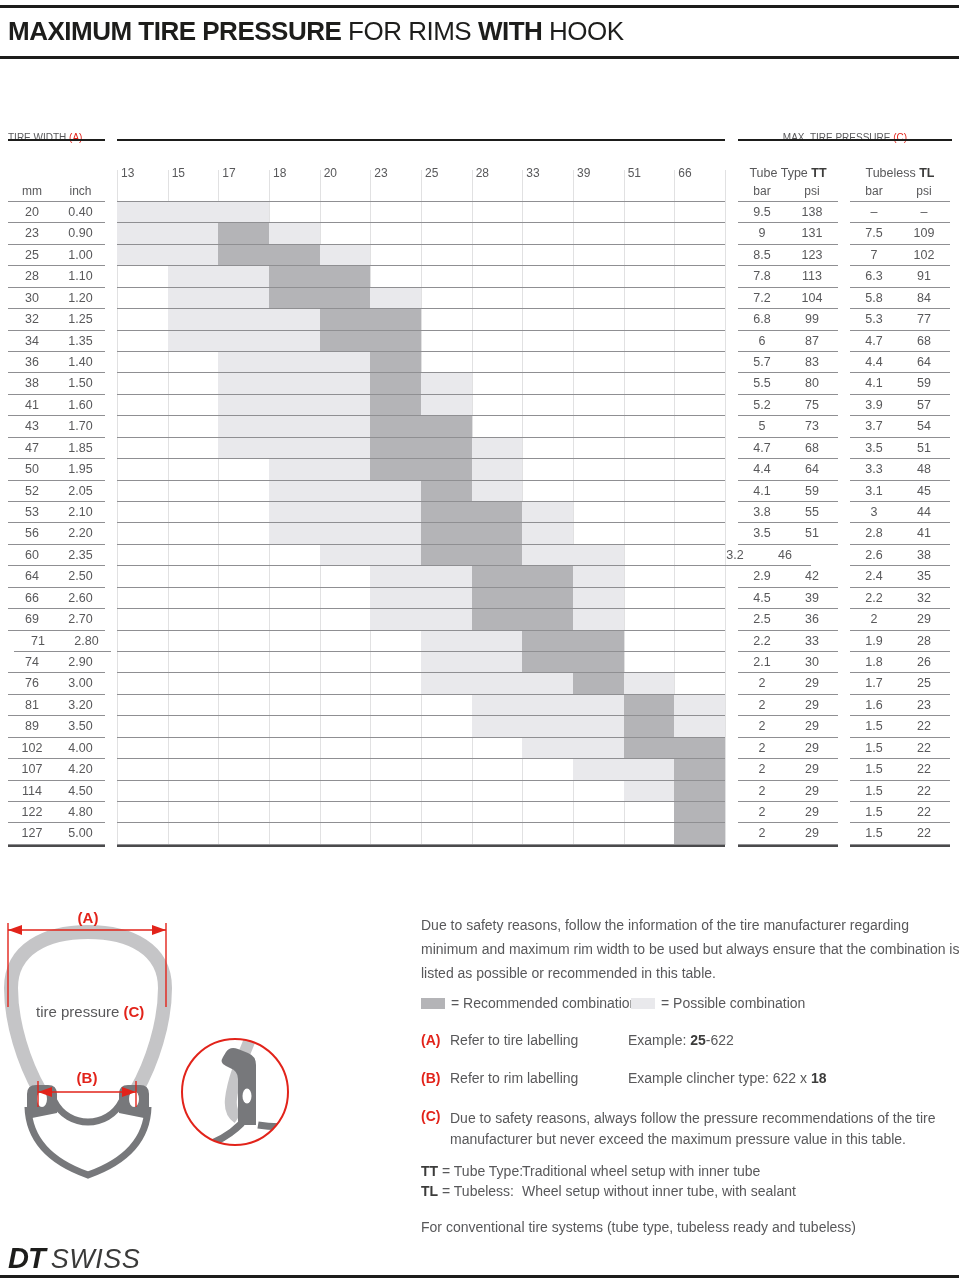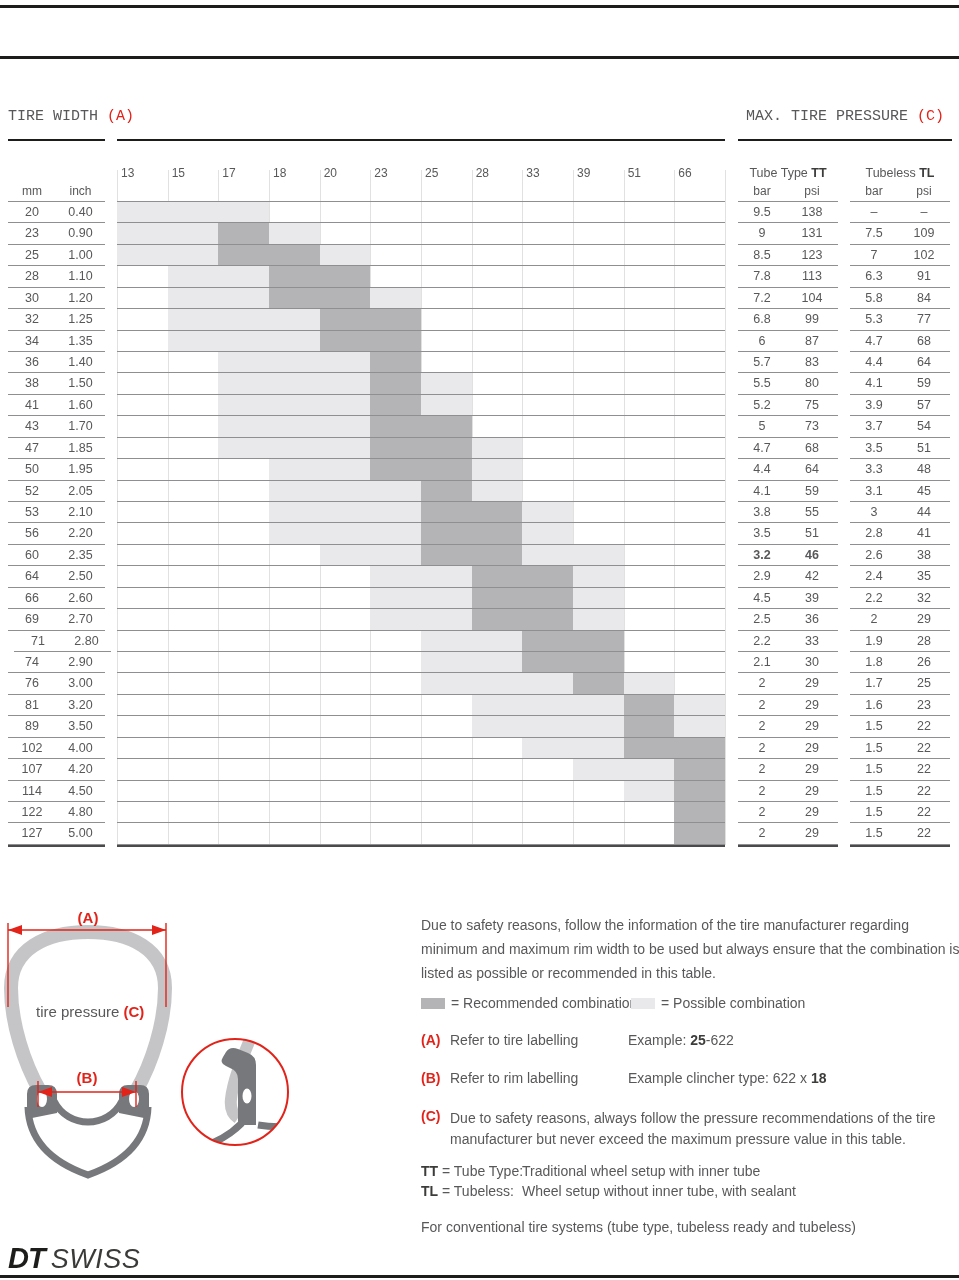--- a/index.html
+++ b/index.html
@@ -5,21 +5,21 @@
   html,body{margin:0;padding:0;background:#ffffff;}
   #page{position:relative;width:959px;height:1280px;background:#fff;overflow:hidden;
         font-family:"Liberation Sans","DejaVu Sans",sans-serif;color:#58585a;}
   .abs{position:absolute;}
   .hline{position:absolute;background:#1d1d1b;height:3px;}
   .thinline{position:absolute;background:#8f8f92;height:1px;}
   .thickline{position:absolute;background:#4a4a4c;height:2px;}
   .vline{position:absolute;width:1px;background:rgba(90,90,95,0.18);}
   #title{position:absolute;left:8px;top:16px;font-size:26px;color:#1d1d1b;letter-spacing:-0.5px;white-space:nowrap;}
   #title .b{font-weight:700;}
-  .sechead{position:absolute;top:108px;font-size:15px;color:#58585a;white-space:nowrap;font-family:Liberation Mono, monospace;}
+  .sechead{position:absolute;top:132px;font-size:10px;color:#58585a;white-space:nowrap;}
   .red{color:#e2231a;}
   .colnum{position:absolute;top:166px;font-size:12px;color:#58585a;}
   .grouphead{position:absolute;top:166px;font-size:12.5px;color:#58585a;text-align:center;white-space:nowrap;}
   .grouphead .b{font-weight:700;color:#3c3c3b;}
   .unitrow{position:absolute;top:184px;font-size:12px;color:#58585a;display:flex;}
   .row{position:absolute;left:0;width:959px;}
   .seg{position:absolute;top:0;height:100%;border-bottom:1px solid #8f8f92;box-sizing:border-box;display:flex;}
   .seg span{display:block;text-align:center;font-size:12.5px;line-height:20px;color:#58585a;}
   .cell{height:100%;}
   .cell.P{background:#e9e9ec;}
@@ -38,20 +38,21 @@
   #logo .sw{font-weight:400;font-size:27px;margin-left:6px;color:#3a3a39;letter-spacing:0.5px;}
   svg text{font-family:"Liberation Sans","DejaVu Sans",sans-serif;}
 </style>
 </head>
 <body>
 
 <div id="page">
 
   <div class="hline" style="left:0;top:5px;width:959px;"></div>
 
+  <div id="title"><span class="b">MAXIMUM TIRE PRESSURE</span><span> FOR RIMS </span><span class="b">WITH</span><span> HOOK</span></div>
   <div class="hline" style="left:0;top:56px;width:959px;"></div>
 
   <div class="sechead" style="left:8px;"><span>TIRE WIDTH </span><span class="red">(A)</span></div>
   <div class="sechead" style="left:738px;width:214px;text-align:center;"><span>MAX. TIRE PRESSURE </span><span class="red">(C)</span></div>
 
   <div class="hline" style="left:8px;top:139px;width:97px;height:2px;"></div>
   <div class="hline" style="left:117px;top:139px;width:608px;height:2px;"></div>
   <div class="hline" style="left:738px;top:139px;width:214px;height:2px;"></div>
 
   <div class="grouphead" style="left:738px;width:100px;"><span>Tube Type </span><span class="b">TT</span></div>
@@ -556,21 +557,21 @@
           <div class="cell" style="width: 50.6667px;"></div>
           <div class="cell P" style="width: 50.6667px; background: rgb(233, 233, 236);"></div>
           <div class="cell P" style="width: 50.6667px; background: rgb(233, 233, 236);"></div>
           <div class="cell R" style="width: 50.6667px; background: rgb(180, 180, 183);"></div>
           <div class="cell R" style="width: 50.6667px; background: rgb(180, 180, 183);"></div>
           <div class="cell P" style="width: 50.6667px; background: rgb(233, 233, 236);"></div>
           <div class="cell P" style="width: 50.6667px; background: rgb(233, 233, 236);"></div>
           <div class="cell" style="width: 50.6667px;"></div>
           <div class="cell" style="width: 50.6667px;"></div>
         </div>
-        <div class="seg" style="left: 738px; width: 100px; font-weight: bold;">
+        <div class="seg" style="left: 711px; width: 100px;">
           <span style="width: 48px;">3.2</span>
           <span style="width: 52px;">46</span>
         </div>
         <div class="seg" style="left: 850px; width: 100px;">
           <span style="width: 48px;">2.6</span>
           <span style="width: 52px;">38</span>
         </div>
       </div>
       <div class="row" style="top: 566.31px; height: 21.43px;">
         <div class="seg" style="left: 8px; width: 97px;">

